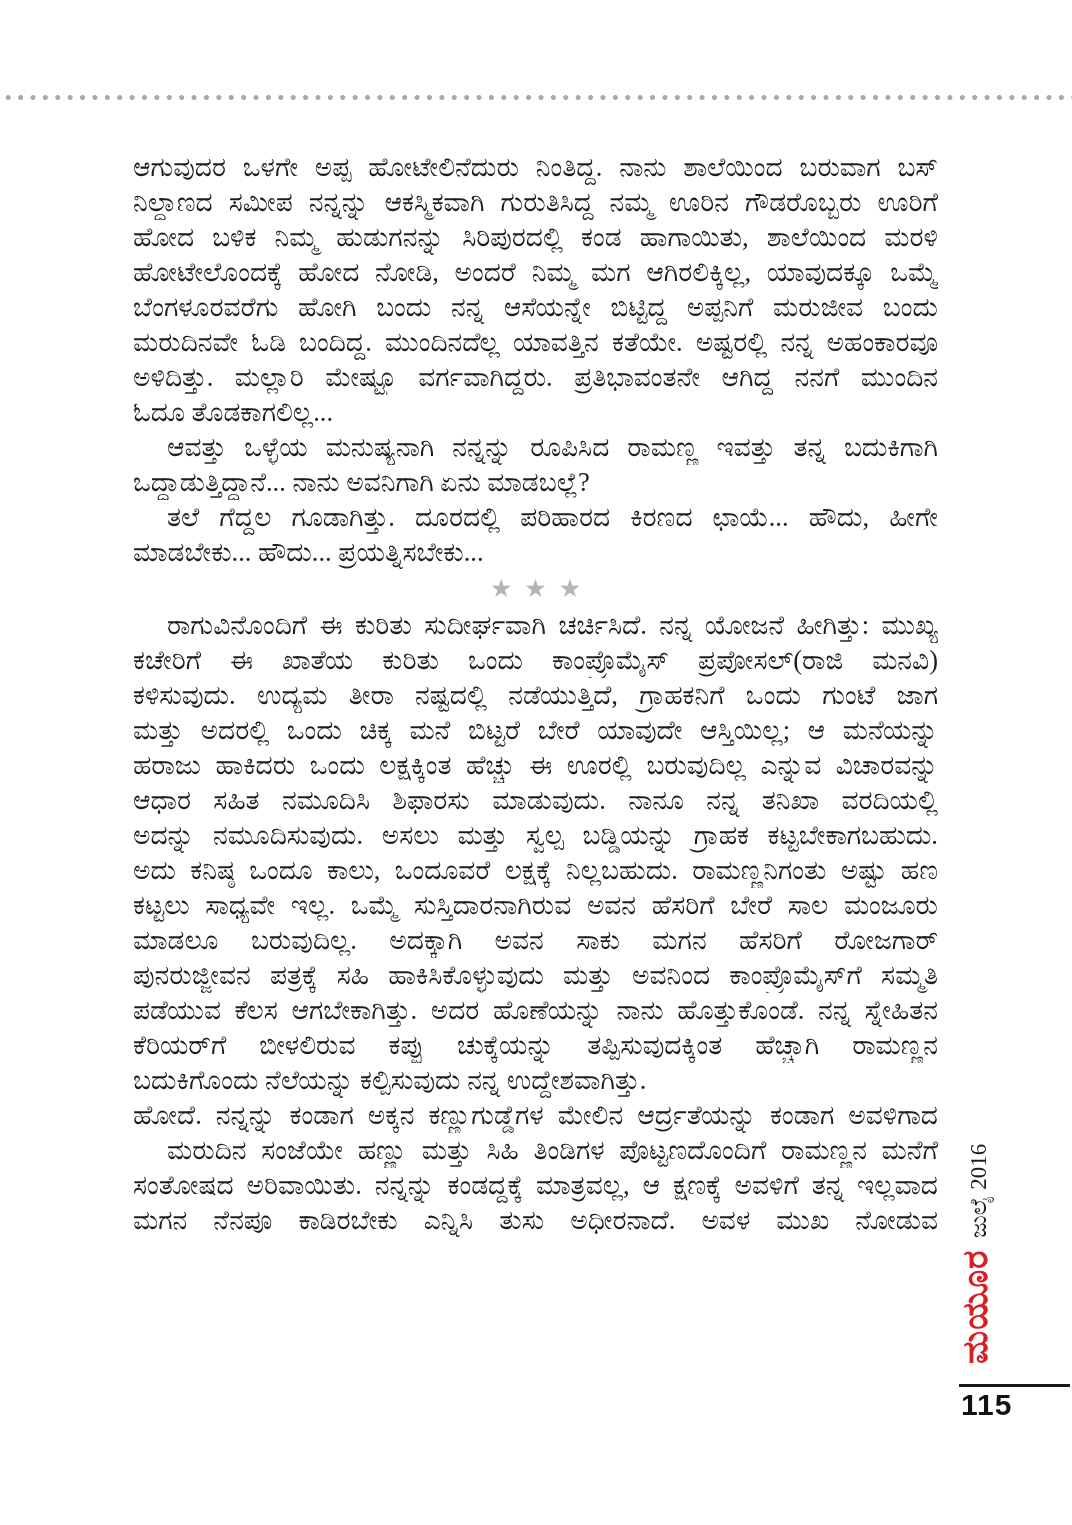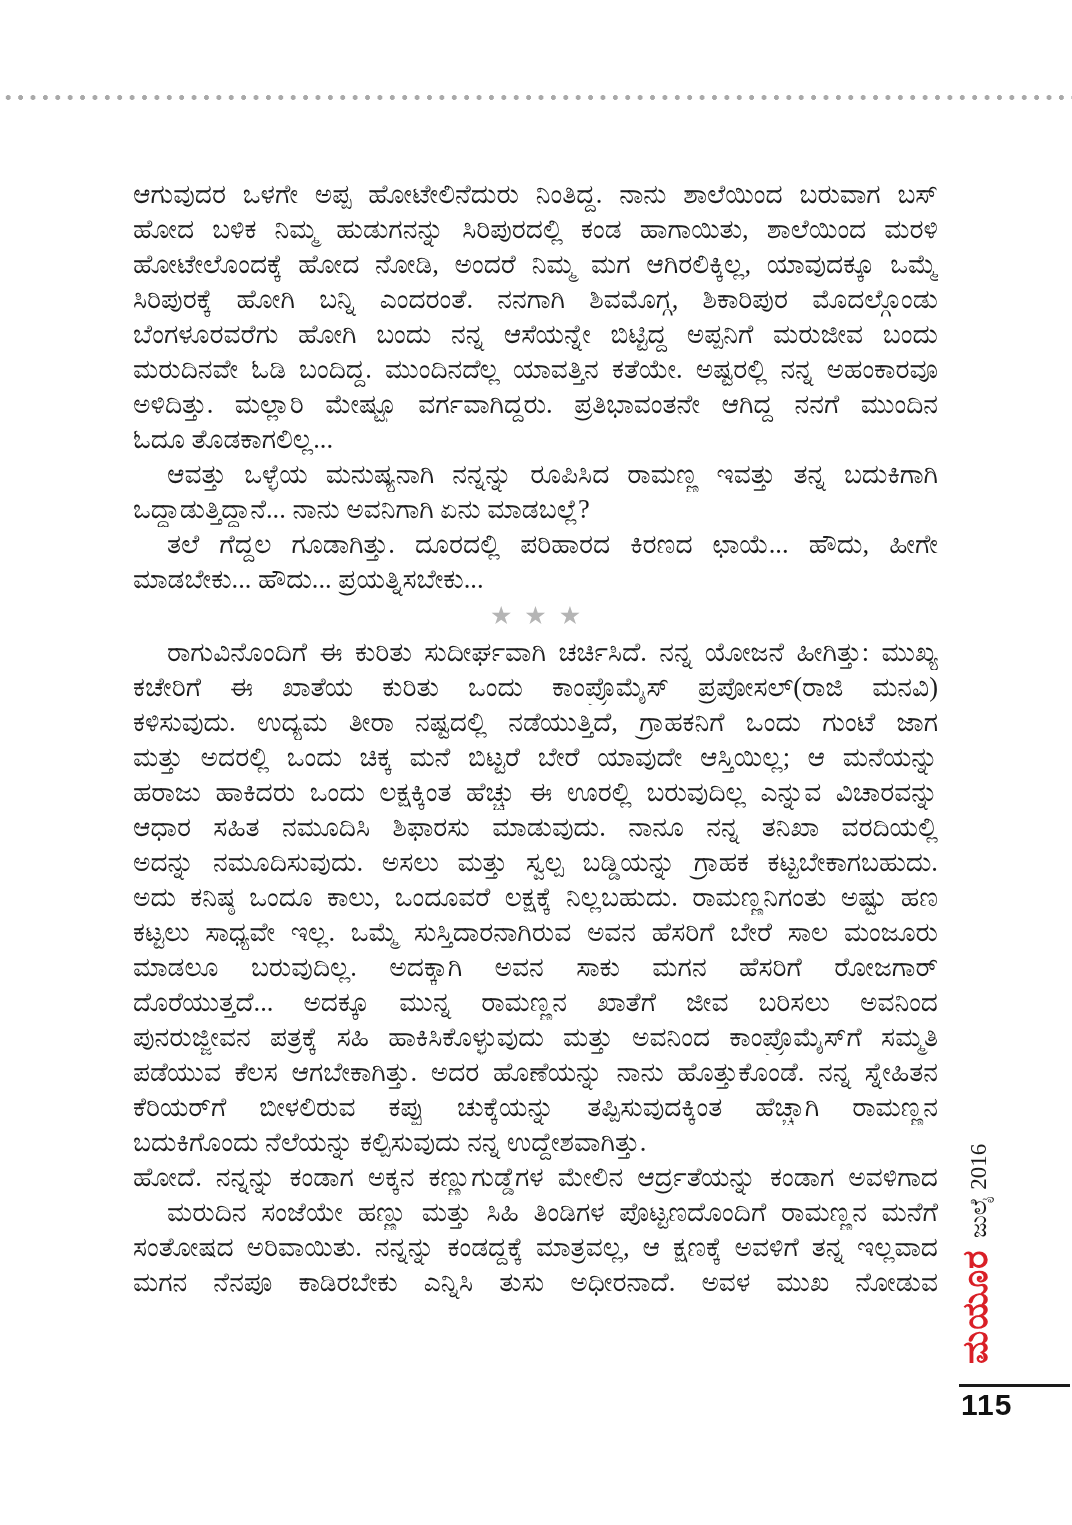--- a/index.html
+++ b/index.html
@@ -25,21 +25,21 @@
     height: 6px;
     background-image: radial-gradient(circle closest-side, #a9a9a9 88%, rgba(169,169,169,0) 100%);
     background-size: 12.4px 5px;
     background-repeat: repeat-x;
     background-position: 2px center;
   }
   
   .text-col {
     position: absolute;
     left: 133px;
-    top: 177px;
+    top: 150px;
     width: 805px;
     font-size: 26.5px;
     color: #1c1c1c;
     font-family: Liberation Serif, serif;
   }
   .tline {
     height: 35px;
     line-height: 35px;
     overflow: hidden;
     text-align: justify;
@@ -99,43 +99,42 @@
 </style>
 </head>
 <body>
 
 <div class="page">
 
   <div class="dotted-rule"></div>
 
   <div class="text-col" style="color: rgb(28, 28, 28);">
       <div class="tline">ಆಗುವುದರ ಒಳಗೇ ಅಪ್ಪ ಹೋಟೇಲಿನೆದುರು ನಿಂತಿದ್ದ. ನಾನು ಶಾಲೆಯಿಂದ ಬರುವಾಗ ಬಸ್</div>
+      <div class="tline">ನಿಲ್ದಾಣದ ಸಮೀಪ ನನ್ನನ್ನು ಆಕಸ್ಮಿಕವಾಗಿ ಗುರುತಿಸಿದ್ದ ನಮ್ಮ ಊರಿನ ಗೌಡರೊಬ್ಬರು ಊರಿಗೆ</div>
       <div class="tline">ಹೋದ ಬಳಿಕ ನಿಮ್ಮ ಹುಡುಗನನ್ನು ಸಿರಿಪುರದಲ್ಲಿ ಕಂಡ ಹಾಗಾಯಿತು, ಶಾಲೆಯಿಂದ ಮರಳಿ</div>
       <div class="tline">ಹೋಟೇಲೊಂದಕ್ಕೆ ಹೋದ ನೋಡಿ, ಅಂದರೆ ನಿಮ್ಮ ಮಗ ಆಗಿರಲಿಕ್ಕಿಲ್ಲ, ಯಾವುದಕ್ಕೂ ಒಮ್ಮೆ</div>
-      <div class="tline">ಸಿರಿಪುರಕ್ಕೆ ಹೋಗಿ ಬನ್ನಿ ಎಂದರಂತೆ. ನನಗಾಗಿ ಶಿವಮೊಗ್ಗ, ಶಿಕಾರಿಪುರ ಮೊದಲ್ಗೊಂಡು</div>
       <div class="tline">ಬೆಂಗಳೂರವರೆಗು ಹೋಗಿ ಬಂದು ನನ್ನ ಆಸೆಯನ್ನೇ ಬಿಟ್ಟಿದ್ದ ಅಪ್ಪನಿಗೆ ಮರುಜೀವ ಬಂದು</div>
       <div class="tline">ಮರುದಿನವೇ ಓಡಿ ಬಂದಿದ್ದ. ಮುಂದಿನದೆಲ್ಲ ಯಾವತ್ತಿನ ಕತೆಯೇ. ಅಷ್ಟರಲ್ಲಿ ನನ್ನ ಅಹಂಕಾರವೂ</div>
       <div class="tline">ಅಳಿದಿತ್ತು. ಮಲ್ಲಾರಿ ಮೇಷ್ಟ್ರೂ ವರ್ಗವಾಗಿದ್ದರು. ಪ್ರತಿಭಾವಂತನೇ ಆಗಿದ್ದ ನನಗೆ ಮುಂದಿನ</div>
       <div class="tline nofill">ಓದೂ ತೊಡಕಾಗಲಿಲ್ಲ...</div>
       <div class="tline indent">ಆವತ್ತು ಒಳ್ಳೆಯ ಮನುಷ್ಯನಾಗಿ ನನ್ನನ್ನು ರೂಪಿಸಿದ ರಾಮಣ್ಣ ಇವತ್ತು ತನ್ನ ಬದುಕಿಗಾಗಿ</div>
       <div class="tline nofill">ಒದ್ದಾಡುತ್ತಿದ್ದಾನೆ... ನಾನು ಅವನಿಗಾಗಿ ಏನು ಮಾಡಬಲ್ಲೆ?</div>
       <div class="tline indent">ತಲೆ ಗೆದ್ದಲ ಗೂಡಾಗಿತ್ತು. ದೂರದಲ್ಲಿ ಪರಿಹಾರದ ಕಿರಣದ ಛಾಯೆ... ಹೌದು, ಹೀಗೇ</div>
       <div class="tline nofill">ಮಾಡಬೇಕು... ಹೌದು... ಪ್ರಯತ್ನಿಸಬೇಕು...</div>
       <div class="stars" style="color: rgb(181, 181, 181);">★★★</div>
       <div class="tline indent">ರಾಗುವಿನೊಂದಿಗೆ ಈ ಕುರಿತು ಸುದೀರ್ಘವಾಗಿ ಚರ್ಚಿಸಿದೆ. ನನ್ನ ಯೋಜನೆ ಹೀಗಿತ್ತು: ಮುಖ್ಯ</div>
       <div class="tline">ಕಚೇರಿಗೆ ಈ ಖಾತೆಯ ಕುರಿತು ಒಂದು ಕಾಂಪ್ರೊಮೈಸ್ ಪ್ರಪೋಸಲ್(ರಾಜಿ ಮನವಿ)</div>
       <div class="tline">ಕಳಿಸುವುದು. ಉದ್ಯಮ ತೀರಾ ನಷ್ಟದಲ್ಲಿ ನಡೆಯುತ್ತಿದೆ, ಗ್ರಾಹಕನಿಗೆ ಒಂದು ಗುಂಟೆ ಜಾಗ</div>
       <div class="tline">ಮತ್ತು ಅದರಲ್ಲಿ ಒಂದು ಚಿಕ್ಕ ಮನೆ ಬಿಟ್ಟರೆ ಬೇರೆ ಯಾವುದೇ ಆಸ್ತಿಯಿಲ್ಲ; ಆ ಮನೆಯನ್ನು</div>
       <div class="tline">ಹರಾಜು ಹಾಕಿದರು ಒಂದು ಲಕ್ಷಕ್ಕಿಂತ ಹೆಚ್ಚು ಈ ಊರಲ್ಲಿ ಬರುವುದಿಲ್ಲ ಎನ್ನುವ ವಿಚಾರವನ್ನು</div>
       <div class="tline">ಆಧಾರ ಸಹಿತ ನಮೂದಿಸಿ ಶಿಫಾರಸು ಮಾಡುವುದು. ನಾನೂ ನನ್ನ ತನಿಖಾ ವರದಿಯಲ್ಲಿ</div>
       <div class="tline">ಅದನ್ನು ನಮೂದಿಸುವುದು. ಅಸಲು ಮತ್ತು ಸ್ವಲ್ಪ ಬಡ್ಡಿಯನ್ನು ಗ್ರಾಹಕ ಕಟ್ಟಬೇಕಾಗಬಹುದು.</div>
       <div class="tline">ಅದು ಕನಿಷ್ಠ ಒಂದೂ ಕಾಲು, ಒಂದೂವರೆ ಲಕ್ಷಕ್ಕೆ ನಿಲ್ಲಬಹುದು. ರಾಮಣ್ಣನಿಗಂತು ಅಷ್ಟು ಹಣ</div>
       <div class="tline">ಕಟ್ಟಲು ಸಾಧ್ಯವೇ ಇಲ್ಲ. ಒಮ್ಮೆ ಸುಸ್ತಿದಾರನಾಗಿರುವ ಅವನ ಹೆಸರಿಗೆ ಬೇರೆ ಸಾಲ ಮಂಜೂರು</div>
       <div class="tline">ಮಾಡಲೂ ಬರುವುದಿಲ್ಲ. ಅದಕ್ಕಾಗಿ ಅವನ ಸಾಕು ಮಗನ ಹೆಸರಿಗೆ ರೋಜಗಾರ್</div>
-      <div class="tline">ದೊರೆಯುತ್ತದೆ... ಅದಕ್ಕೂ ಮುನ್ನ ರಾಮಣ್ಣನ ಖಾತೆಗೆ ಜೀವ ಬರಿಸಲು ಅವನಿಂದ</div>
       <div class="tline">ಪುನರುಜ್ಜೀವನ ಪತ್ರಕ್ಕೆ ಸಹಿ ಹಾಕಿಸಿಕೊಳ್ಳುವುದು ಮತ್ತು ಅವನಿಂದ ಕಾಂಪ್ರೊಮೈಸ್‌ಗೆ ಸಮ್ಮತಿ</div>
       <div class="tline">ಪಡೆಯುವ ಕೆಲಸ ಆಗಬೇಕಾಗಿತ್ತು. ಅದರ ಹೊಣೆಯನ್ನು ನಾನು ಹೊತ್ತುಕೊಂಡೆ. ನನ್ನ ಸ್ನೇಹಿತನ</div>
       <div class="tline">ಕೆರಿಯರ್‌ಗೆ ಬೀಳಲಿರುವ ಕಪ್ಪು ಚುಕ್ಕೆಯನ್ನು ತಪ್ಪಿಸುವುದಕ್ಕಿಂತ ಹೆಚ್ಚಾಗಿ ರಾಮಣ್ಣನ</div>
       <div class="tline nofill">ಬದುಕಿಗೊಂದು ನೆಲೆಯನ್ನು ಕಲ್ಪಿಸುವುದು ನನ್ನ ಉದ್ದೇಶವಾಗಿತ್ತು.</div>
       <div class="tline">ಹೋದೆ. ನನ್ನನ್ನು ಕಂಡಾಗ ಅಕ್ಕನ ಕಣ್ಣುಗುಡ್ಡೆಗಳ ಮೇಲಿನ ಆರ್ದ್ರತೆಯನ್ನು ಕಂಡಾಗ ಅವಳಿಗಾದ</div>
       <div class="tline indent">ಮರುದಿನ ಸಂಜೆಯೇ ಹಣ್ಣು ಮತ್ತು ಸಿಹಿ ತಿಂಡಿಗಳ ಪೊಟ್ಟಣದೊಂದಿಗೆ ರಾಮಣ್ಣನ ಮನೆಗೆ</div>
       <div class="tline">ಸಂತೋಷದ ಅರಿವಾಯಿತು. ನನ್ನನ್ನು ಕಂಡದ್ದಕ್ಕೆ ಮಾತ್ರವಲ್ಲ, ಆ ಕ್ಷಣಕ್ಕೆ ಅವಳಿಗೆ ತನ್ನ ಇಲ್ಲವಾದ</div>
       <div class="tline">ಮಗನ ನೆನಪೂ ಕಾಡಿರಬೇಕು ಎನ್ನಿಸಿ ತುಸು ಅಧೀರನಾದೆ. ಅವಳ ಮುಖ ನೋಡುವ</div>
     </div>
 

